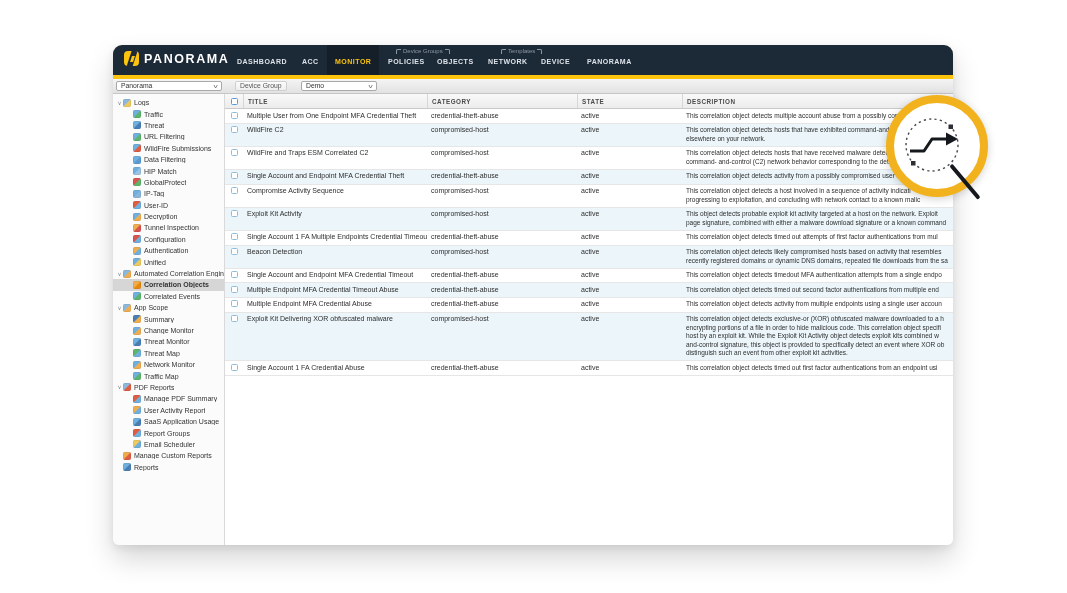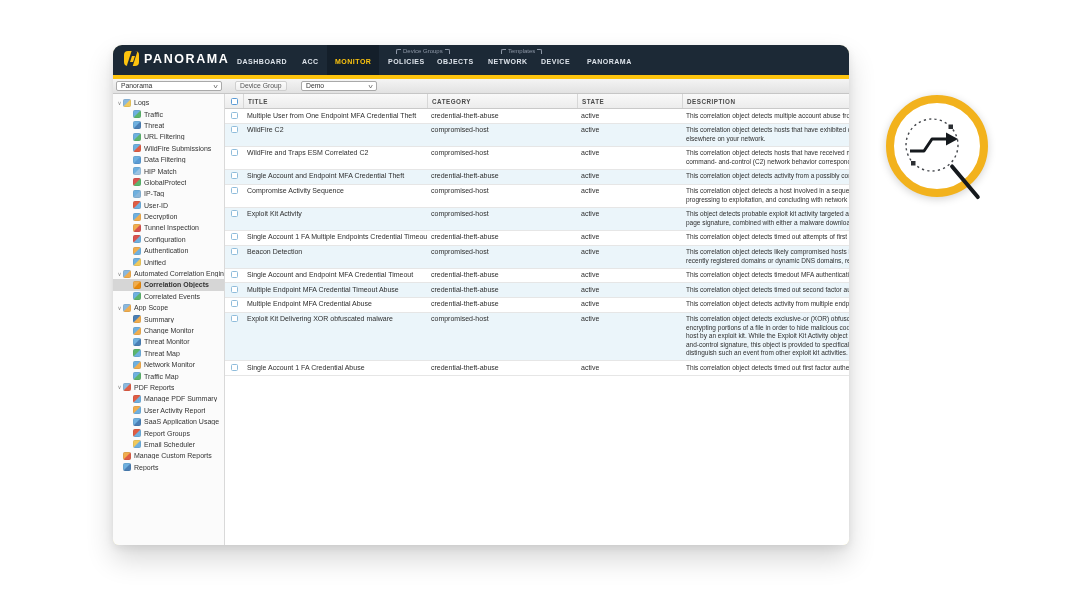--- a/index.html
+++ b/index.html
@@ -1,20 +1,20 @@
 <!DOCTYPE html>
 <html><head>
 <meta charset="utf-8">
 <style>
   html,body{margin:0;padding:0;background:#ffffff;width:1067px;height:593px;overflow:hidden;
     font-family:"Liberation Sans", sans-serif;-webkit-font-smoothing:antialiased;}
   #canvas{position:relative;width:1067px;height:593px;background:#fff;}
 
   
-  #app{position:absolute;left:113px;top:45px;width:736px;height:500px;background:#fef9c3;
+  #app{position:absolute;left:113px;top:45px;width:840px;height:500px;background:#fef9c3;
     border-radius:9px 9px 6px 6px;box-shadow:0 14px 28px rgba(0,0,0,.16), 0 3px 8px rgba(0,0,0,.08);overflow:hidden;}
 
   
   .nav{position:absolute;left:0;top:0;width:100%;height:30px;background:#1c2936;}
   .brand{position:absolute;left:11px;top:6px;display:flex;align-items:center;gap:5px;}
   .brand-icon{width:15px;height:15px;border-radius:4px;background:#fdc40e;position:relative;overflow:hidden;}
   .brand-icon:before{content:"";position:absolute;left:4.5px;top:-2px;width:6px;height:20px;background:#1c2936;transform:skewX(-18deg);}
   .brand-icon:after{content:"";position:absolute;left:6.5px;top:5px;width:3px;height:6px;background:#fdc40e;transform:skewX(-18deg);}
   .brand-name{color:#fff;font-size:12.5px;font-weight:bold;letter-spacing:1.6px;}
   .tab{position:absolute;top:13px;color:#dde3ea;font-size:7px;font-weight:bold;letter-spacing:.5px;cursor:pointer;}

